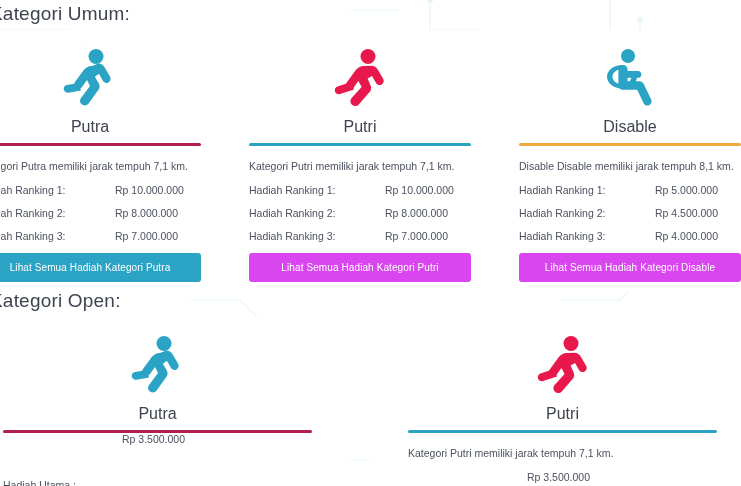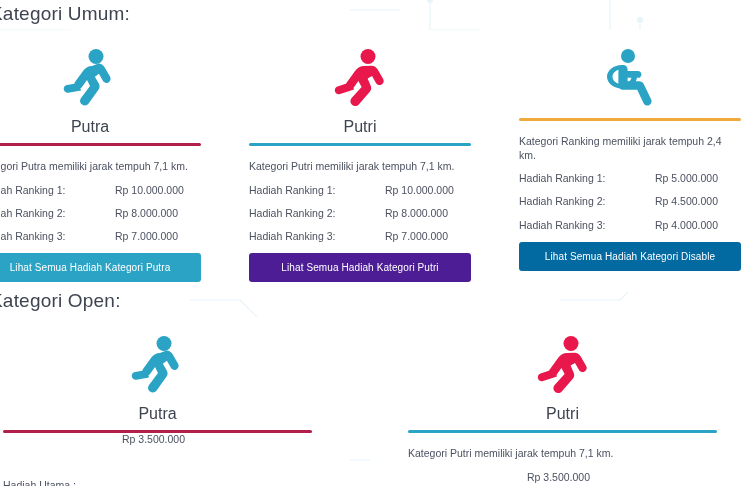--- a/index.html
+++ b/index.html
@@ -259,52 +259,53 @@
           </li>
           <li class="prize-row">
             <span class="prize-label">Hadiah Ranking 2:</span>
             <span class="prize-value">Rp 8.000.000</span>
           </li>
           <li class="prize-row">
             <span class="prize-label">Hadiah Ranking 3:</span>
             <span class="prize-value">Rp 7.000.000</span>
           </li>
         </ul>
-        <button class="cta" style="background:#4c1d95">Lihat Semua Hadiah Kategori Putri</button>
+        <button class="cta" style="background:#d946ef">Lihat Semua Hadiah Kategori Putri</button>
       </div>
     </div>
 
     <div class="card">
       <div class="card-inner">
         <div class="icon-wrap">
           <svg width="58" height="62" viewBox="0 0 58 62" fill="#2aa3c4">
             <circle cx="27" cy="8" r="7"></circle>
             <path d="M22 17 c-2.6 0 -4.6 2.1 -4.6 4.6 v15.6 c0 2.6 2.1 4.6 4.6 4.6 h14.2 l6.4 13.4 c1 2.1 3.5 3 5.6 2 2.1 -1 3 -3.5 2 -5.6 l-7.6 -15.8 c-.8 -1.6 -2.4 -2.6 -4.2 -2.6 h-11.8 v-3.4 h10.4 c1.9 0 3.4 -1.5 3.4 -3.4 0 -1.9 -1.5 -3.4 -3.4 -3.4 h-10.4 v-1.4 c0 -2.5 -2 -4.6 -4.6 -4.6 z"></path>
             <path d="M21 41 c-8.3 0 -15 6.7 -15 15 0 8.3 6.7 15 15 15 8.3 0 15 -6.7 15 -15 h-5.5 c0 5.2 -4.3 9.5 -9.5 9.5 -5.2 0 -9.5 -4.3 -9.5 -9.5 0 -5.2 4.3 -9.5 9.5 -9.5 z" transform="translate(0,-15) scale(1,0.78)"></path>
           </svg>
         </div>
+        <div class="card-title">Disable</div>
         <div class="divider" style="background:#f0a93b"></div>
         <div class="desc">
-          <span>Kategori Ranking memiliki jarak tempuh </span><b>2,4 km.</b>
+          <span>Disable Disable memiliki jarak tempuh </span><b>8,1 km.</b>
         </div>
         <ul class="prize-list">
           <li class="prize-row">
             <span class="prize-label">Hadiah Ranking 1:</span>
             <span class="prize-value">Rp 5.000.000</span>
           </li>
           <li class="prize-row">
             <span class="prize-label">Hadiah Ranking 2:</span>
             <span class="prize-value">Rp 4.500.000</span>
           </li>
           <li class="prize-row">
             <span class="prize-label">Hadiah Ranking 3:</span>
             <span class="prize-value">Rp 4.000.000</span>
           </li>
         </ul>
-        <button class="cta" style="background:#0369a1">Lihat Semua Hadiah Kategori Disable</button>
+        <button class="cta" style="background:#d946ef">Lihat Semua Hadiah Kategori Disable</button>
       </div>
     </div>
 
   </div>
 
   <h2 class="section-title title-open">Kategori Open:</h2>
 
   <div class="row-open">
 
     <div class="card">

